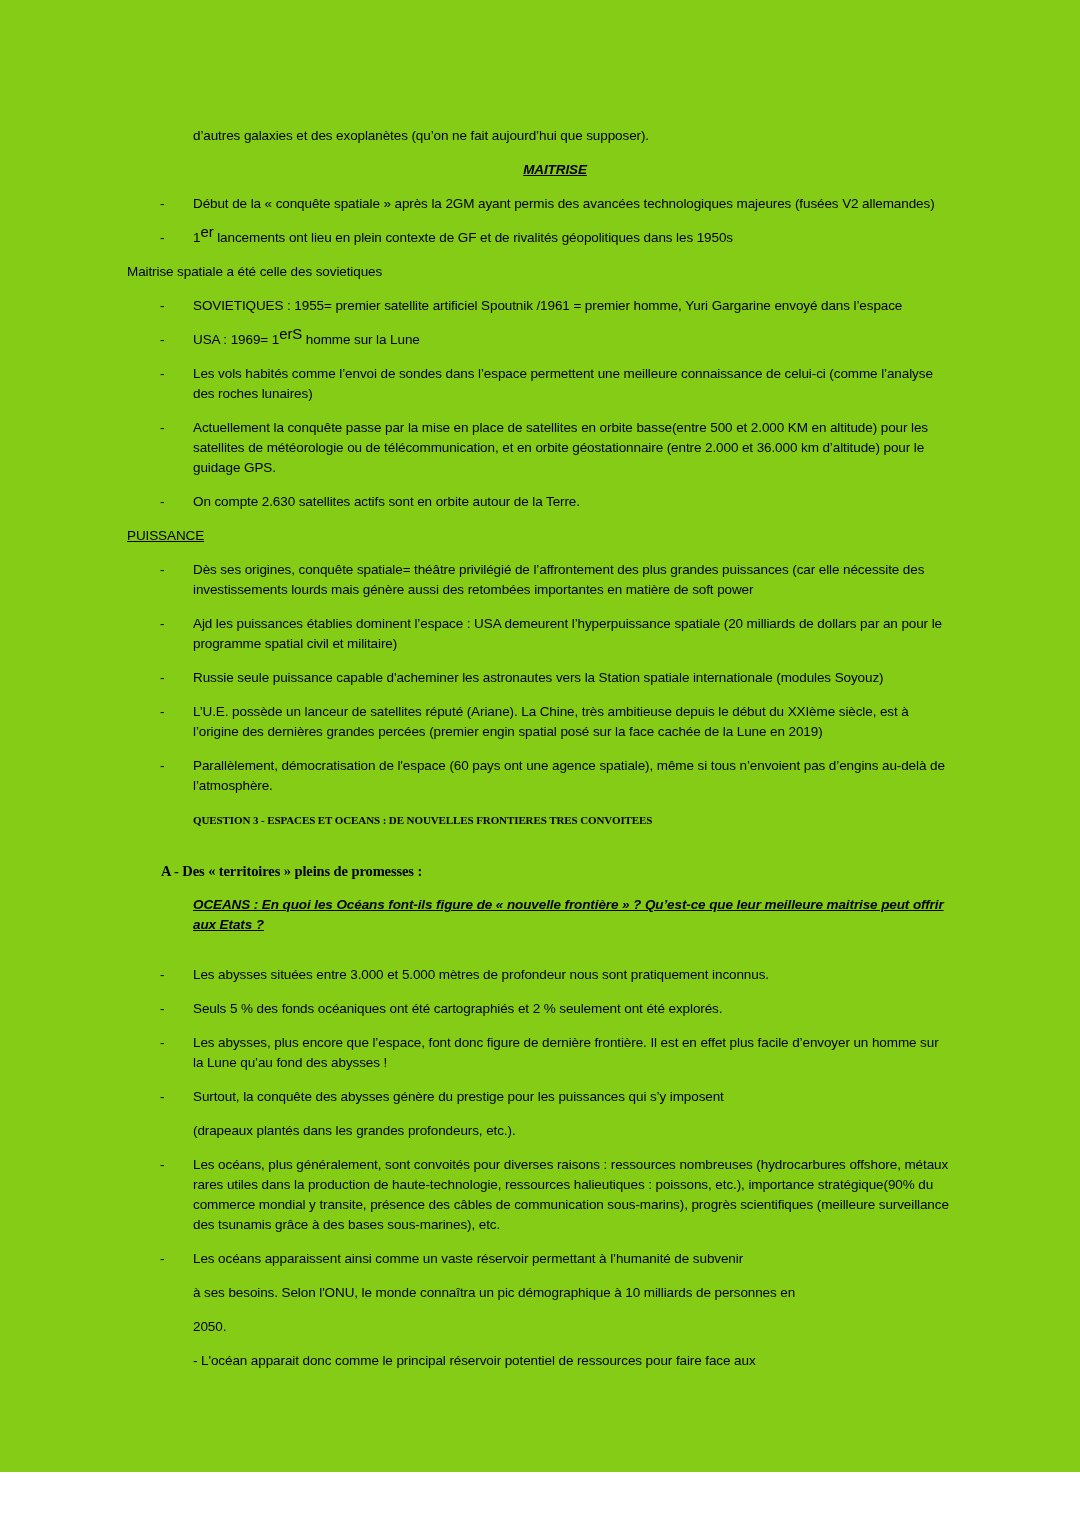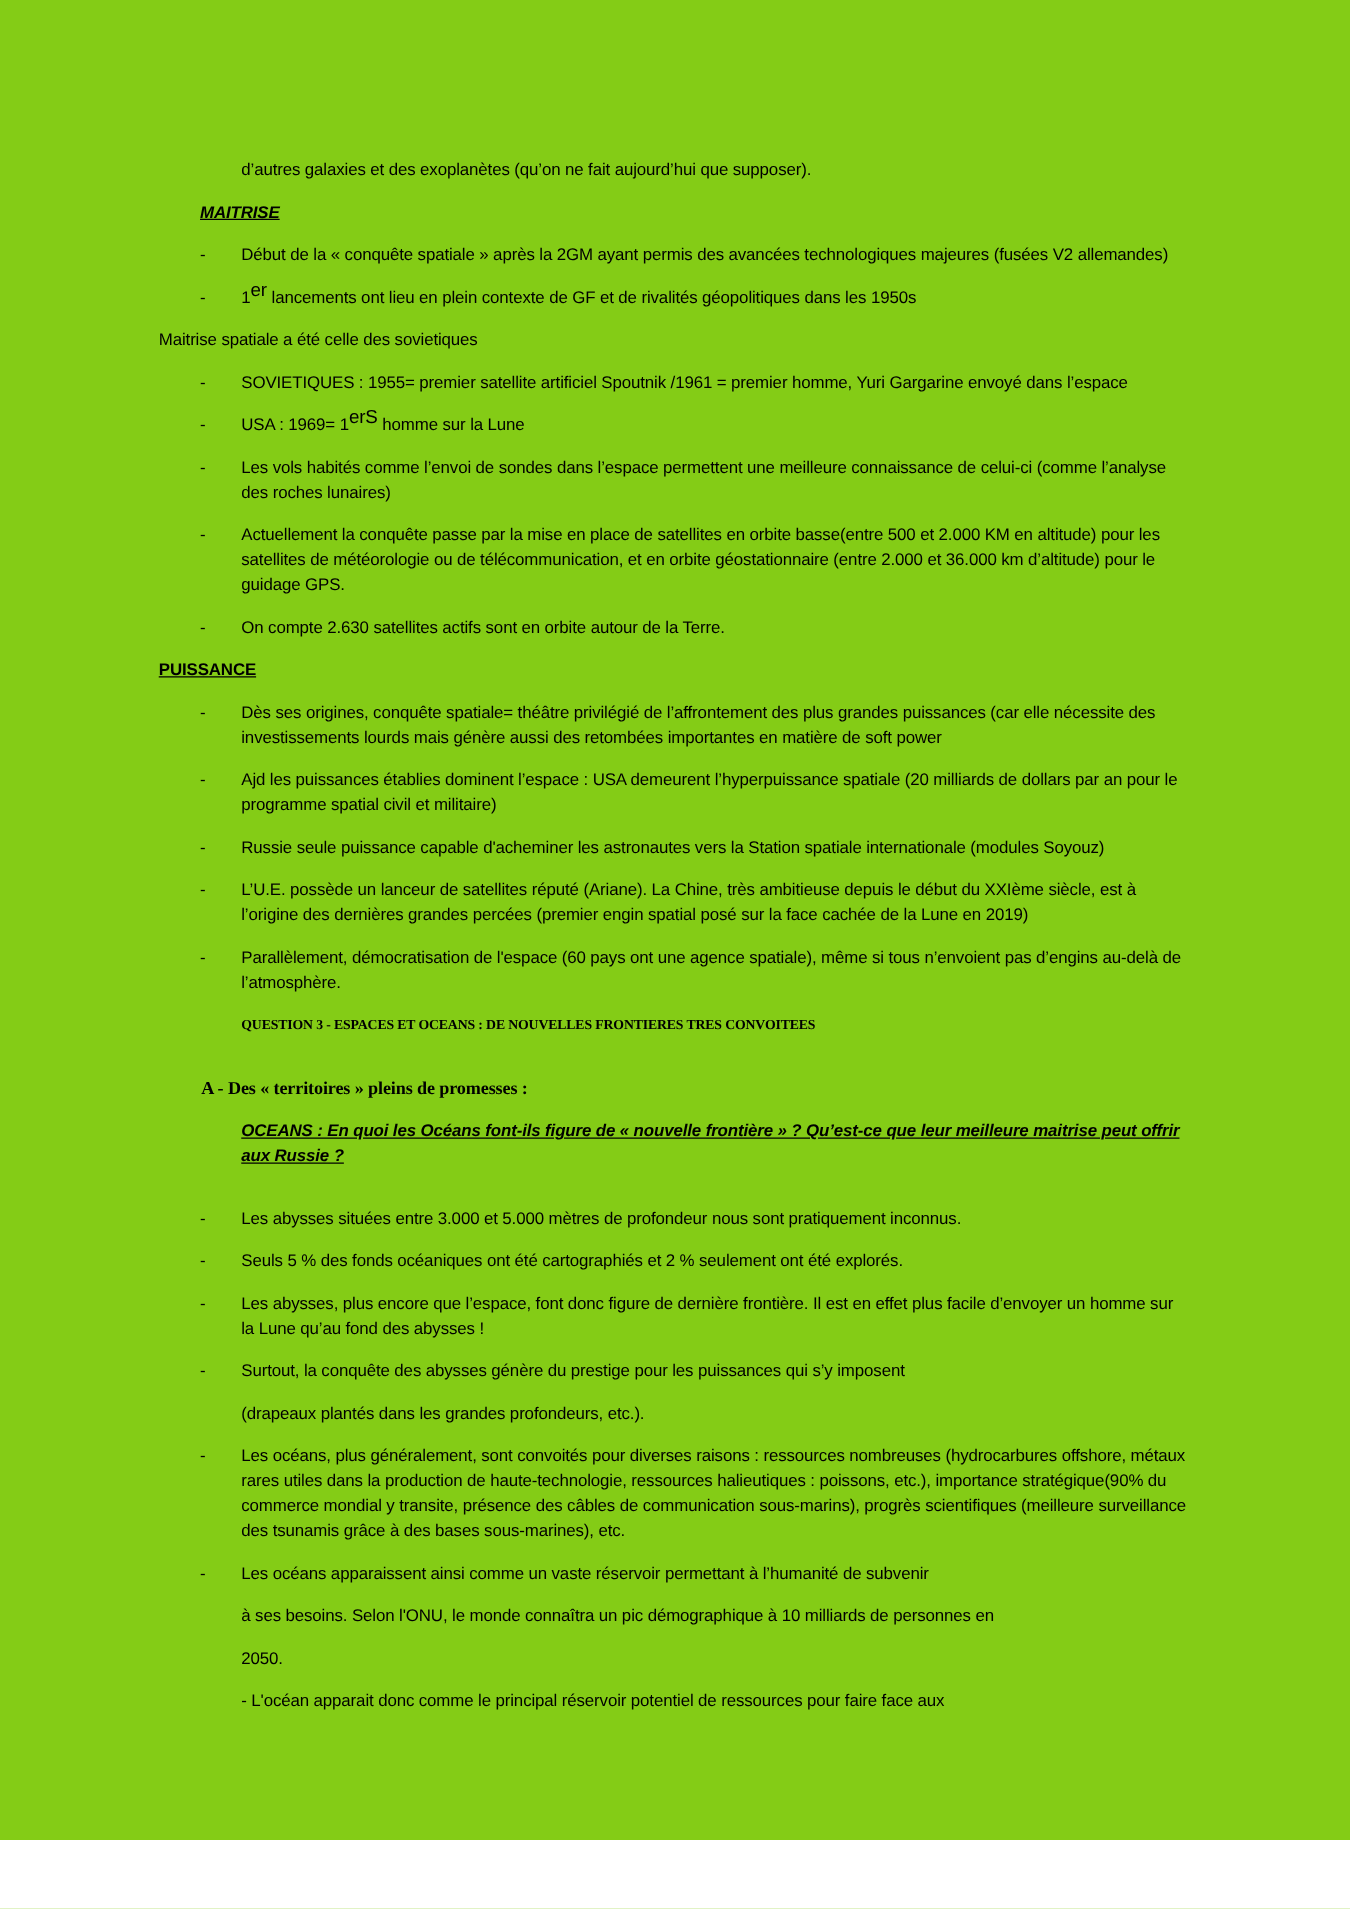--- a/index.html
+++ b/index.html
@@ -18,33 +18,33 @@
     overflow:hidden;
   }
   .block{margin:0 0 14px 0;}
   .ind-0{margin-left:0;}
   .ind-1{margin-left:33px;}
   .ind-2{margin-left:66px;}
   .bullet{display:flex;margin-left:33px;}
   .bullet .dash{flex:0 0 33px;width:33px;}
   .bullet .btext{flex:1 1 auto;}
   .hmi{font-weight:bold;font-style:italic;text-decoration:underline;}
-  .hbu{font-weight:bold;text-decoration:underline;}
+  .hbu{font-weight:normal;text-decoration:underline;}
   .hserif{font-family:"Liberation Serif", serif;font-weight:bold;font-size:11px;}
   .hserif2{font-family:"Liberation Serif", serif;font-weight:bold;font-size:14.5px;}
   .hoceans{font-weight:bold;font-style:italic;text-decoration:underline;}
   sup{font-size:15px;vertical-align:super;line-height:0;}
 </style>
 </head>
 <body>
 
 <div class="page">
   <div>
       <div class="block p ind-2">d’autres galaxies et des exoplanètes (qu’on ne fait aujourd’hui que supposer).</div>
-      <div class="block hmi ind-1" style="margin-top: 11px;">MAITRISE</div>
+      <div class="block hmi ind-1" style="margin-top: 11px; text-align: center;">MAITRISE</div>
       <div class="block bullet">
         <span class="dash">-</span>
         <span class="btext">Début de la « conquête spatiale » après la 2GM ayant permis des avancées technologiques majeures (fusées V2 allemandes)</span>
       </div>
       <div class="block bullet">
         <span class="dash">-</span>
         <span class="btext"><span>1</span><sup>er</sup><span> lancements ont lieu en plein contexte de GF et de rivalités géopolitiques dans les 1950s</span></span>
       </div>
       <div class="block p ind-0">Maitrise spatiale a été celle des sovietiques</div>
       <div class="block bullet">
@@ -83,21 +83,21 @@
       <div class="block bullet">
         <span class="dash">-</span>
         <span class="btext">L’U.E. possède un lanceur de satellites réputé (Ariane). La Chine, très ambitieuse depuis le début du XXIème siècle, est à l’origine des dernières grandes percées (premier engin spatial posé sur la face cachée de la Lune en 2019)</span>
       </div>
       <div class="block bullet">
         <span class="dash">-</span>
         <span class="btext">Parallèlement, démocratisation de l'espace (60 pays ont une agence spatiale), même si tous n’envoient pas d’engins au-delà de l’atmosphère.</span>
       </div>
       <div class="block hserif ind-2">QUESTION 3 - ESPACES ET OCEANS : DE NOUVELLES FRONTIERES TRES CONVOITEES</div>
       <div class="block hserif2 ind-2" style="margin-top: 31px; margin-left: 34px;">A - Des « territoires » pleins de promesses :</div>
-      <div class="block hoceans ind-2">OCEANS : En quoi les Océans font-ils figure de « nouvelle frontière » ? Qu’est-ce que leur meilleure maitrise peut offrir aux Russie ?</div>
+      <div class="block hoceans ind-2">OCEANS : En quoi les Océans font-ils figure de « nouvelle frontière » ? Qu’est-ce que leur meilleure maitrise peut offrir aux Etats ?</div>
       <div class="block bullet" style="margin-top: 30px;">
         <span class="dash">-</span>
         <span class="btext">Les abysses situées entre 3.000 et 5.000 mètres de profondeur nous sont pratiquement inconnus.</span>
       </div>
       <div class="block bullet">
         <span class="dash">-</span>
         <span class="btext">Seuls 5 % des fonds océaniques ont été cartographiés et 2 % seulement ont été explorés.</span>
       </div>
       <div class="block bullet">
         <span class="dash">-</span>

